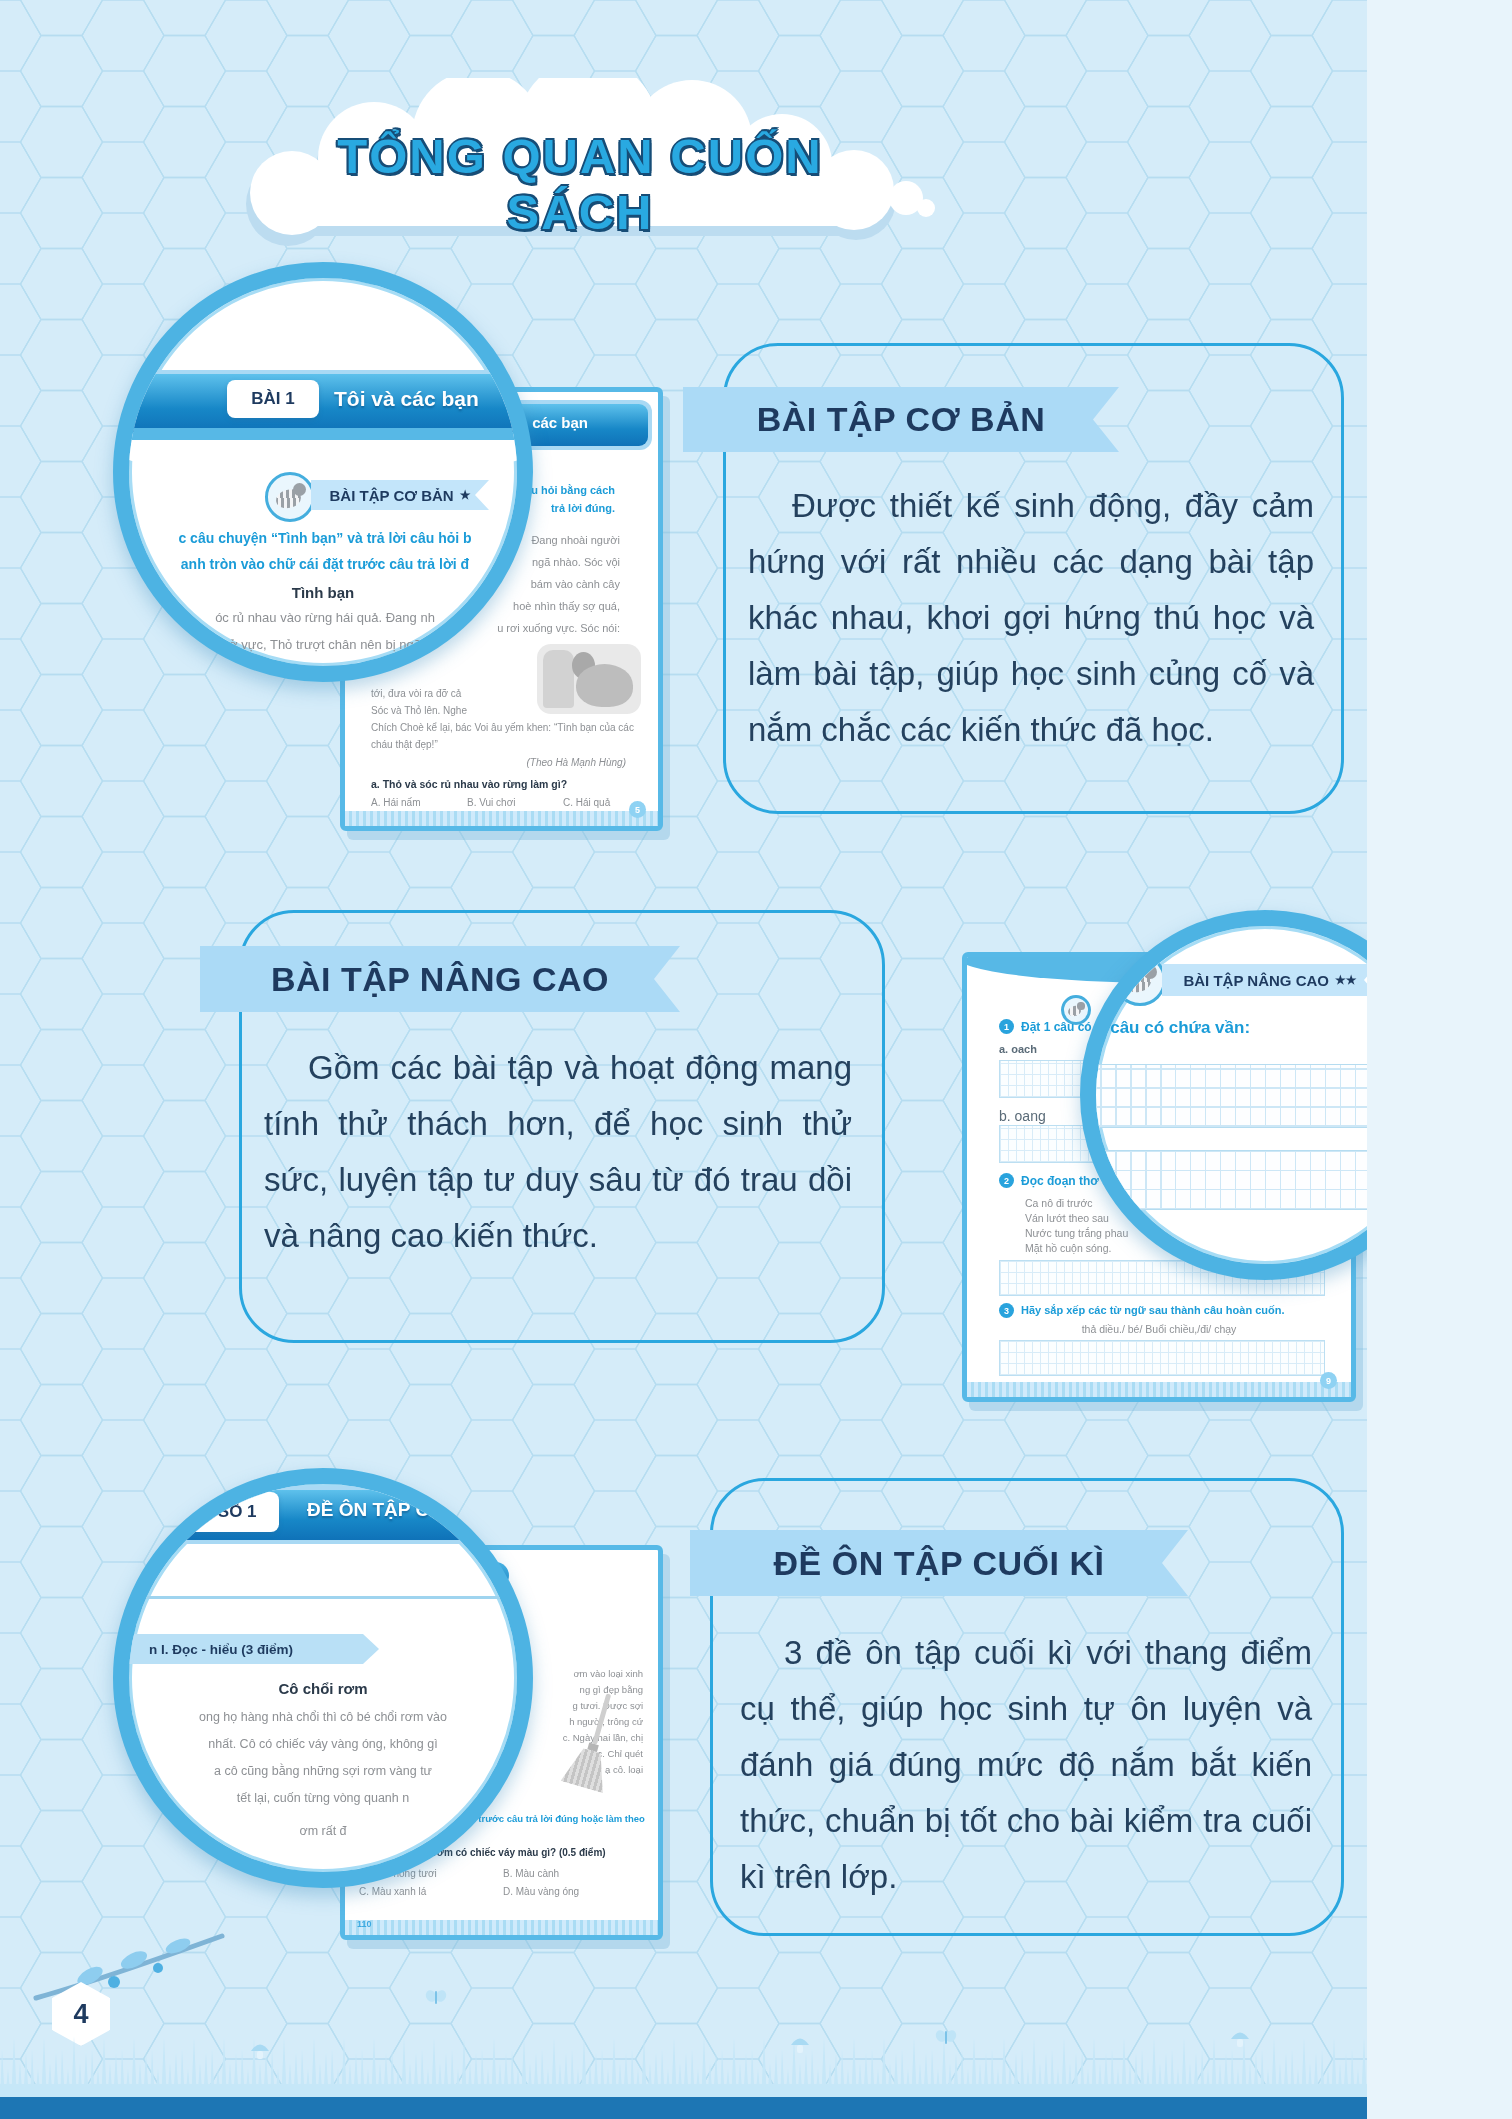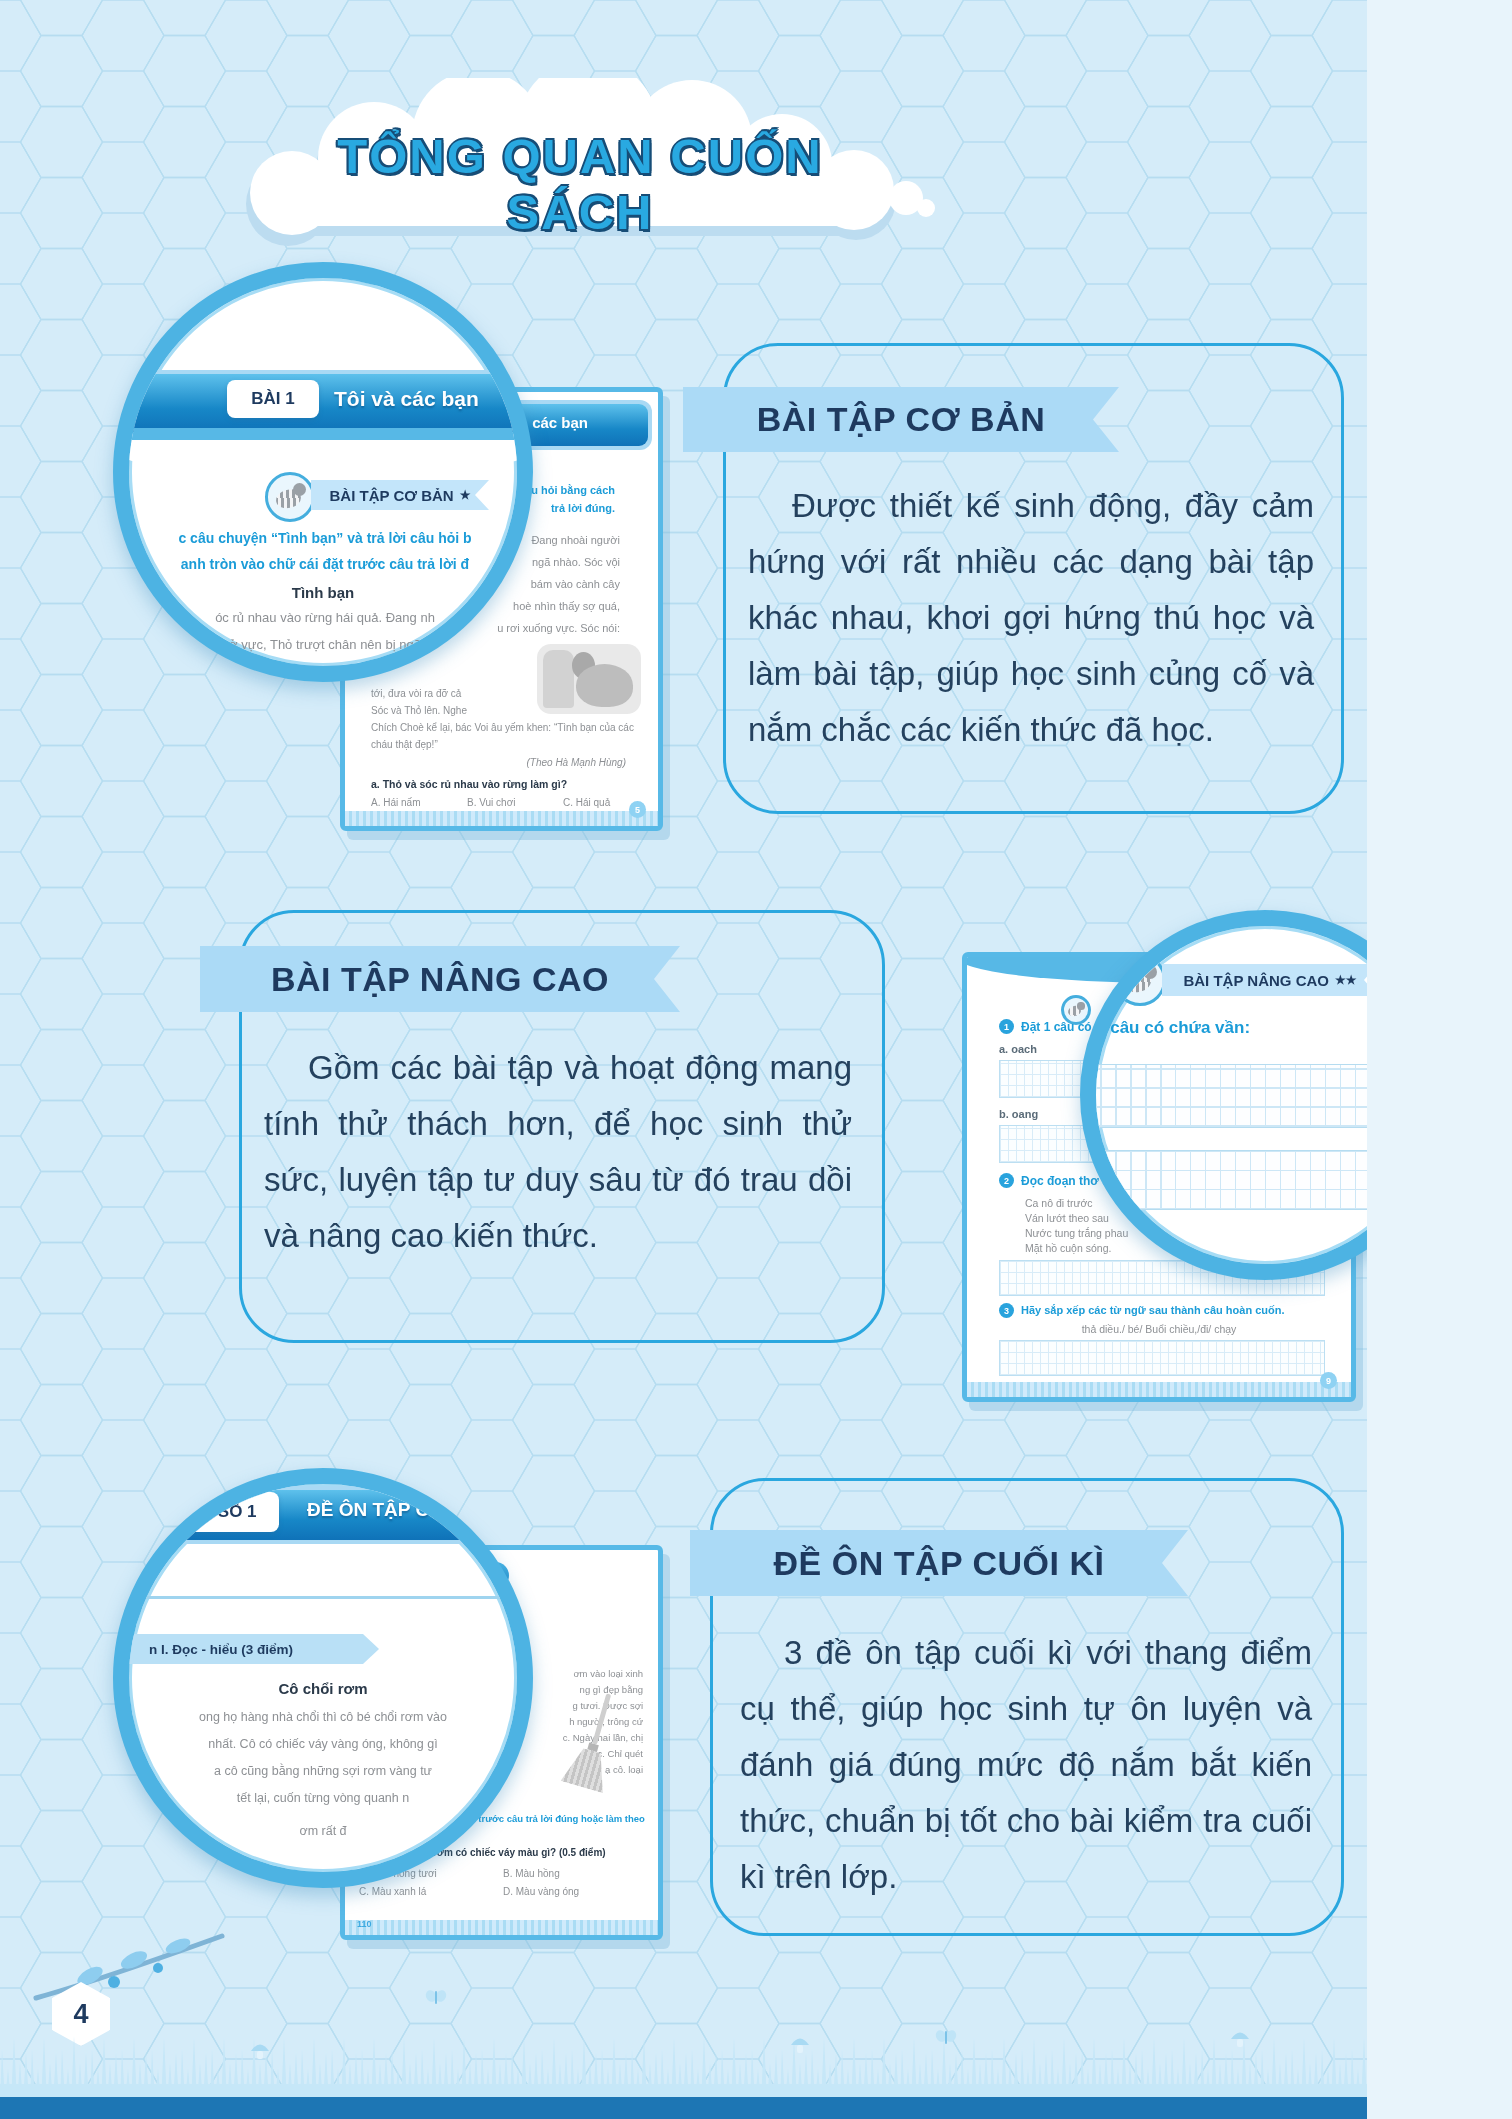--- a/index.html
+++ b/index.html
@@ -208,21 +208,21 @@
         <i></i>
         <b></b>
       </div>
 
     <div class="qnum" style="left:32px;top:62px;width:15px;height:15px;font-size:9px;">
       <span>1</span>
     </div>
     <div class="abs t-blue" style="left:54px;top:63px;font-size:12px;">Đặt 1 câu có</div>
     <div class="abs t-gray" style="left:32px;top:86px;font-size:11px;font-weight:700;color:#5a6b78;">a. oach</div>
     <div class="grid" style="left:32px;top:103px;width:324px;height:36px;"></div>
-    <div class="abs t-gray" style="left:32px;top:151px;font-size:11px;font-weight:700;color:#5a6b78;">b. oang</div>
+    <div class="abs t-gray" style="left:32px;top:151px;font-size:14px;font-weight:400;color:#5a6b78;">b. oang</div>
     <div class="grid" style="left:32px;top:168px;width:324px;height:36px;"></div>
 
     <div class="qnum" style="left:32px;top:216px;width:15px;height:15px;font-size:9px;">
       <span>2</span>
     </div>
     <div class="abs t-blue" style="left:54px;top:217px;font-size:12px;">Đọc đoạn thơ sau,</div>
     <div class="abs t-gray" style="left:58px;top:240px;font-size:10.5px;">Ca nô đi trước</div>
     <div class="abs t-gray" style="left:58px;top:255px;font-size:10.5px;">Ván lướt theo sau</div>
     <div class="abs t-gray" style="left:58px;top:270px;font-size:10.5px;">Nước tung trắng phau</div>
     <div class="abs t-gray" style="left:58px;top:285px;font-size:10.5px;">Mặt hồ cuộn sóng.</div>
@@ -279,21 +279,21 @@
         <div class="bt"></div>
     </div>
 
     <div class="abs t-gray t-it" style="left:46px;top:240px;font-size:10px;">(Theo Vũ Duy Thông)</div>
     <div class="abs t-blue" style="left:14px;top:262px;width:286px;font-size:9.5px;line-height:13px;">*Khoanh tròn vào chữ đặt trước câu trả lời đúng hoặc làm theo yêu cầu.</div>
     <div class="qnum" style="left:14px;top:296px;width:14px;height:14px;font-size:8.5px;">
       <span>1</span>
     </div>
     <div class="abs t-navy" style="left:34px;top:297px;font-size:10px;">Cô bé chổi rơm có chiếc váy màu gì? (0.5 điểm)</div>
     <div class="abs t-gray" style="left:14px;top:318px;font-size:10px;">A. Màu hồng tươi</div>
-    <div class="abs t-gray" style="left:158px;top:318px;font-size:10px;">B. Màu hồng</div>
+    <div class="abs t-gray" style="left:158px;top:318px;font-size:10px;">B. Màu cành</div>
     <div class="abs t-gray" style="left:14px;top:336px;font-size:10px;">C. Màu xanh lá</div>
     <div class="abs t-gray" style="left:158px;top:336px;font-size:10px;">D. Màu vàng óng</div>
     <div class="page-grass"></div>
     <div class="abs" style="left:12px;bottom:6px;color:#3ea9e0;font-weight:700;font-size:9px;">110</div>
   </div>
 
   <div class="lens" style="left:113px;top:1468px;width:388px;height:388px;">
     <div class="hframe" style="left:-40px;top:2px;width:520px;height:50px;">
       <div class="hgrad"></div>
     </div>

